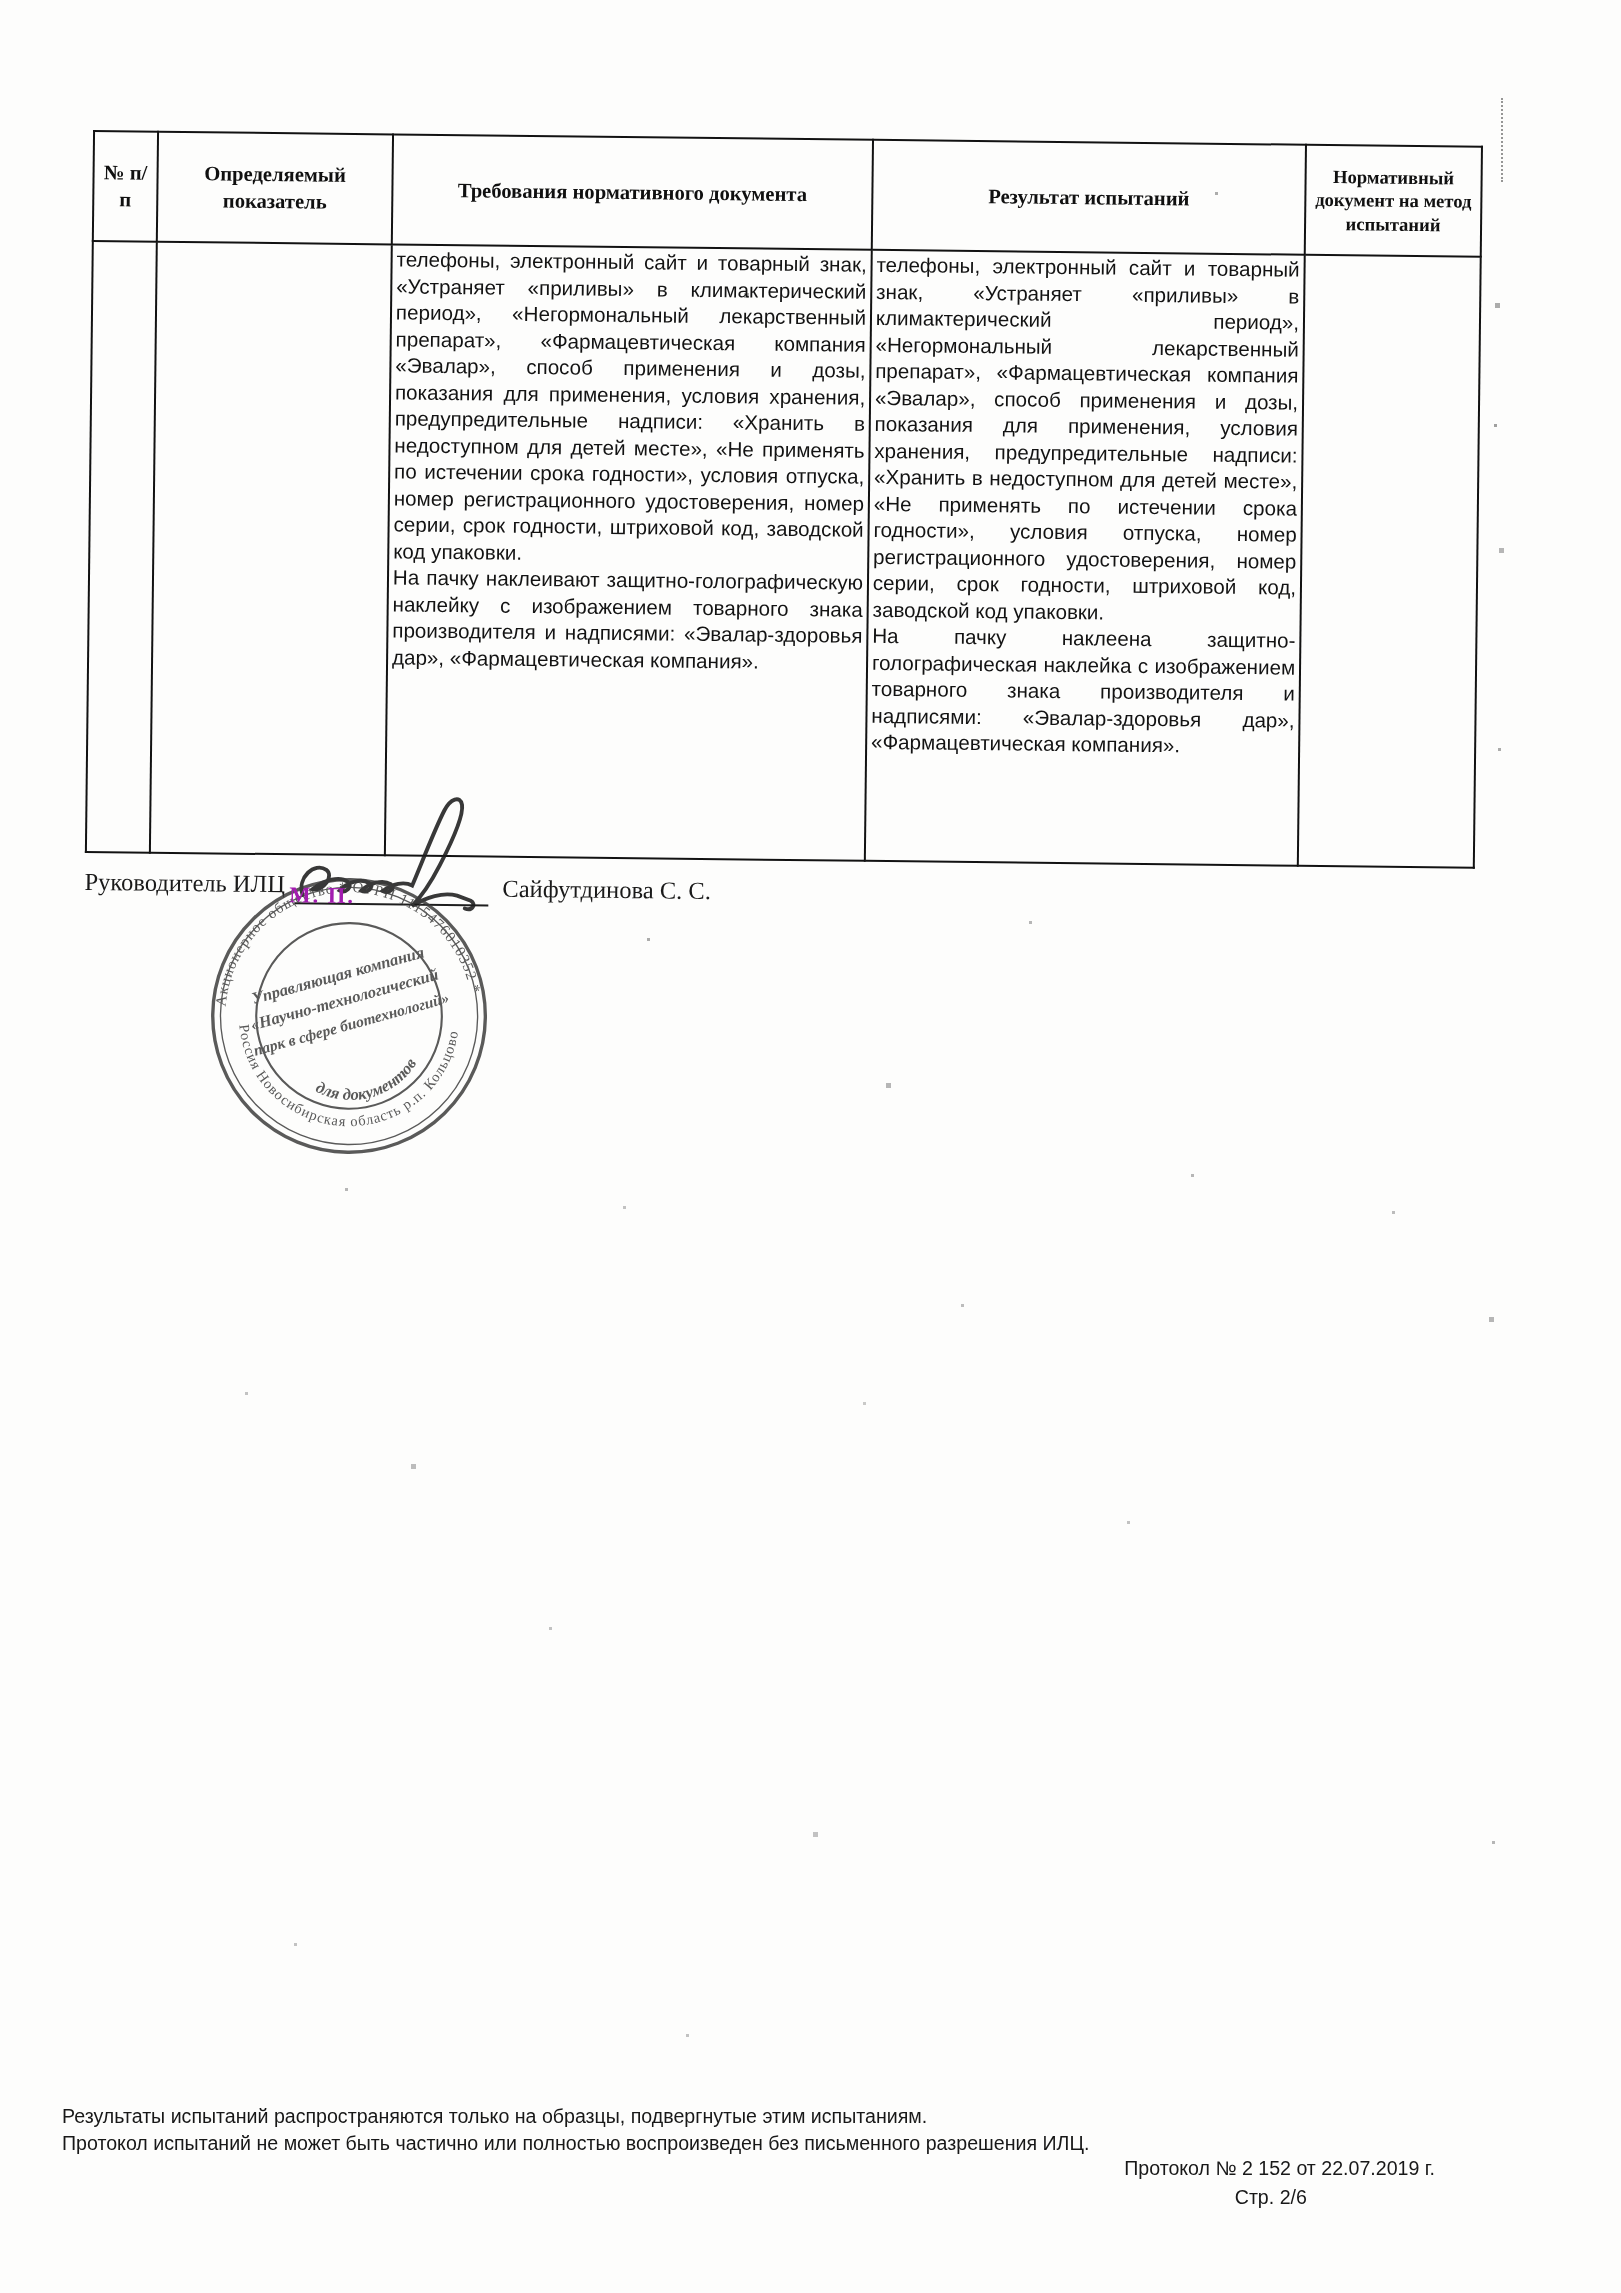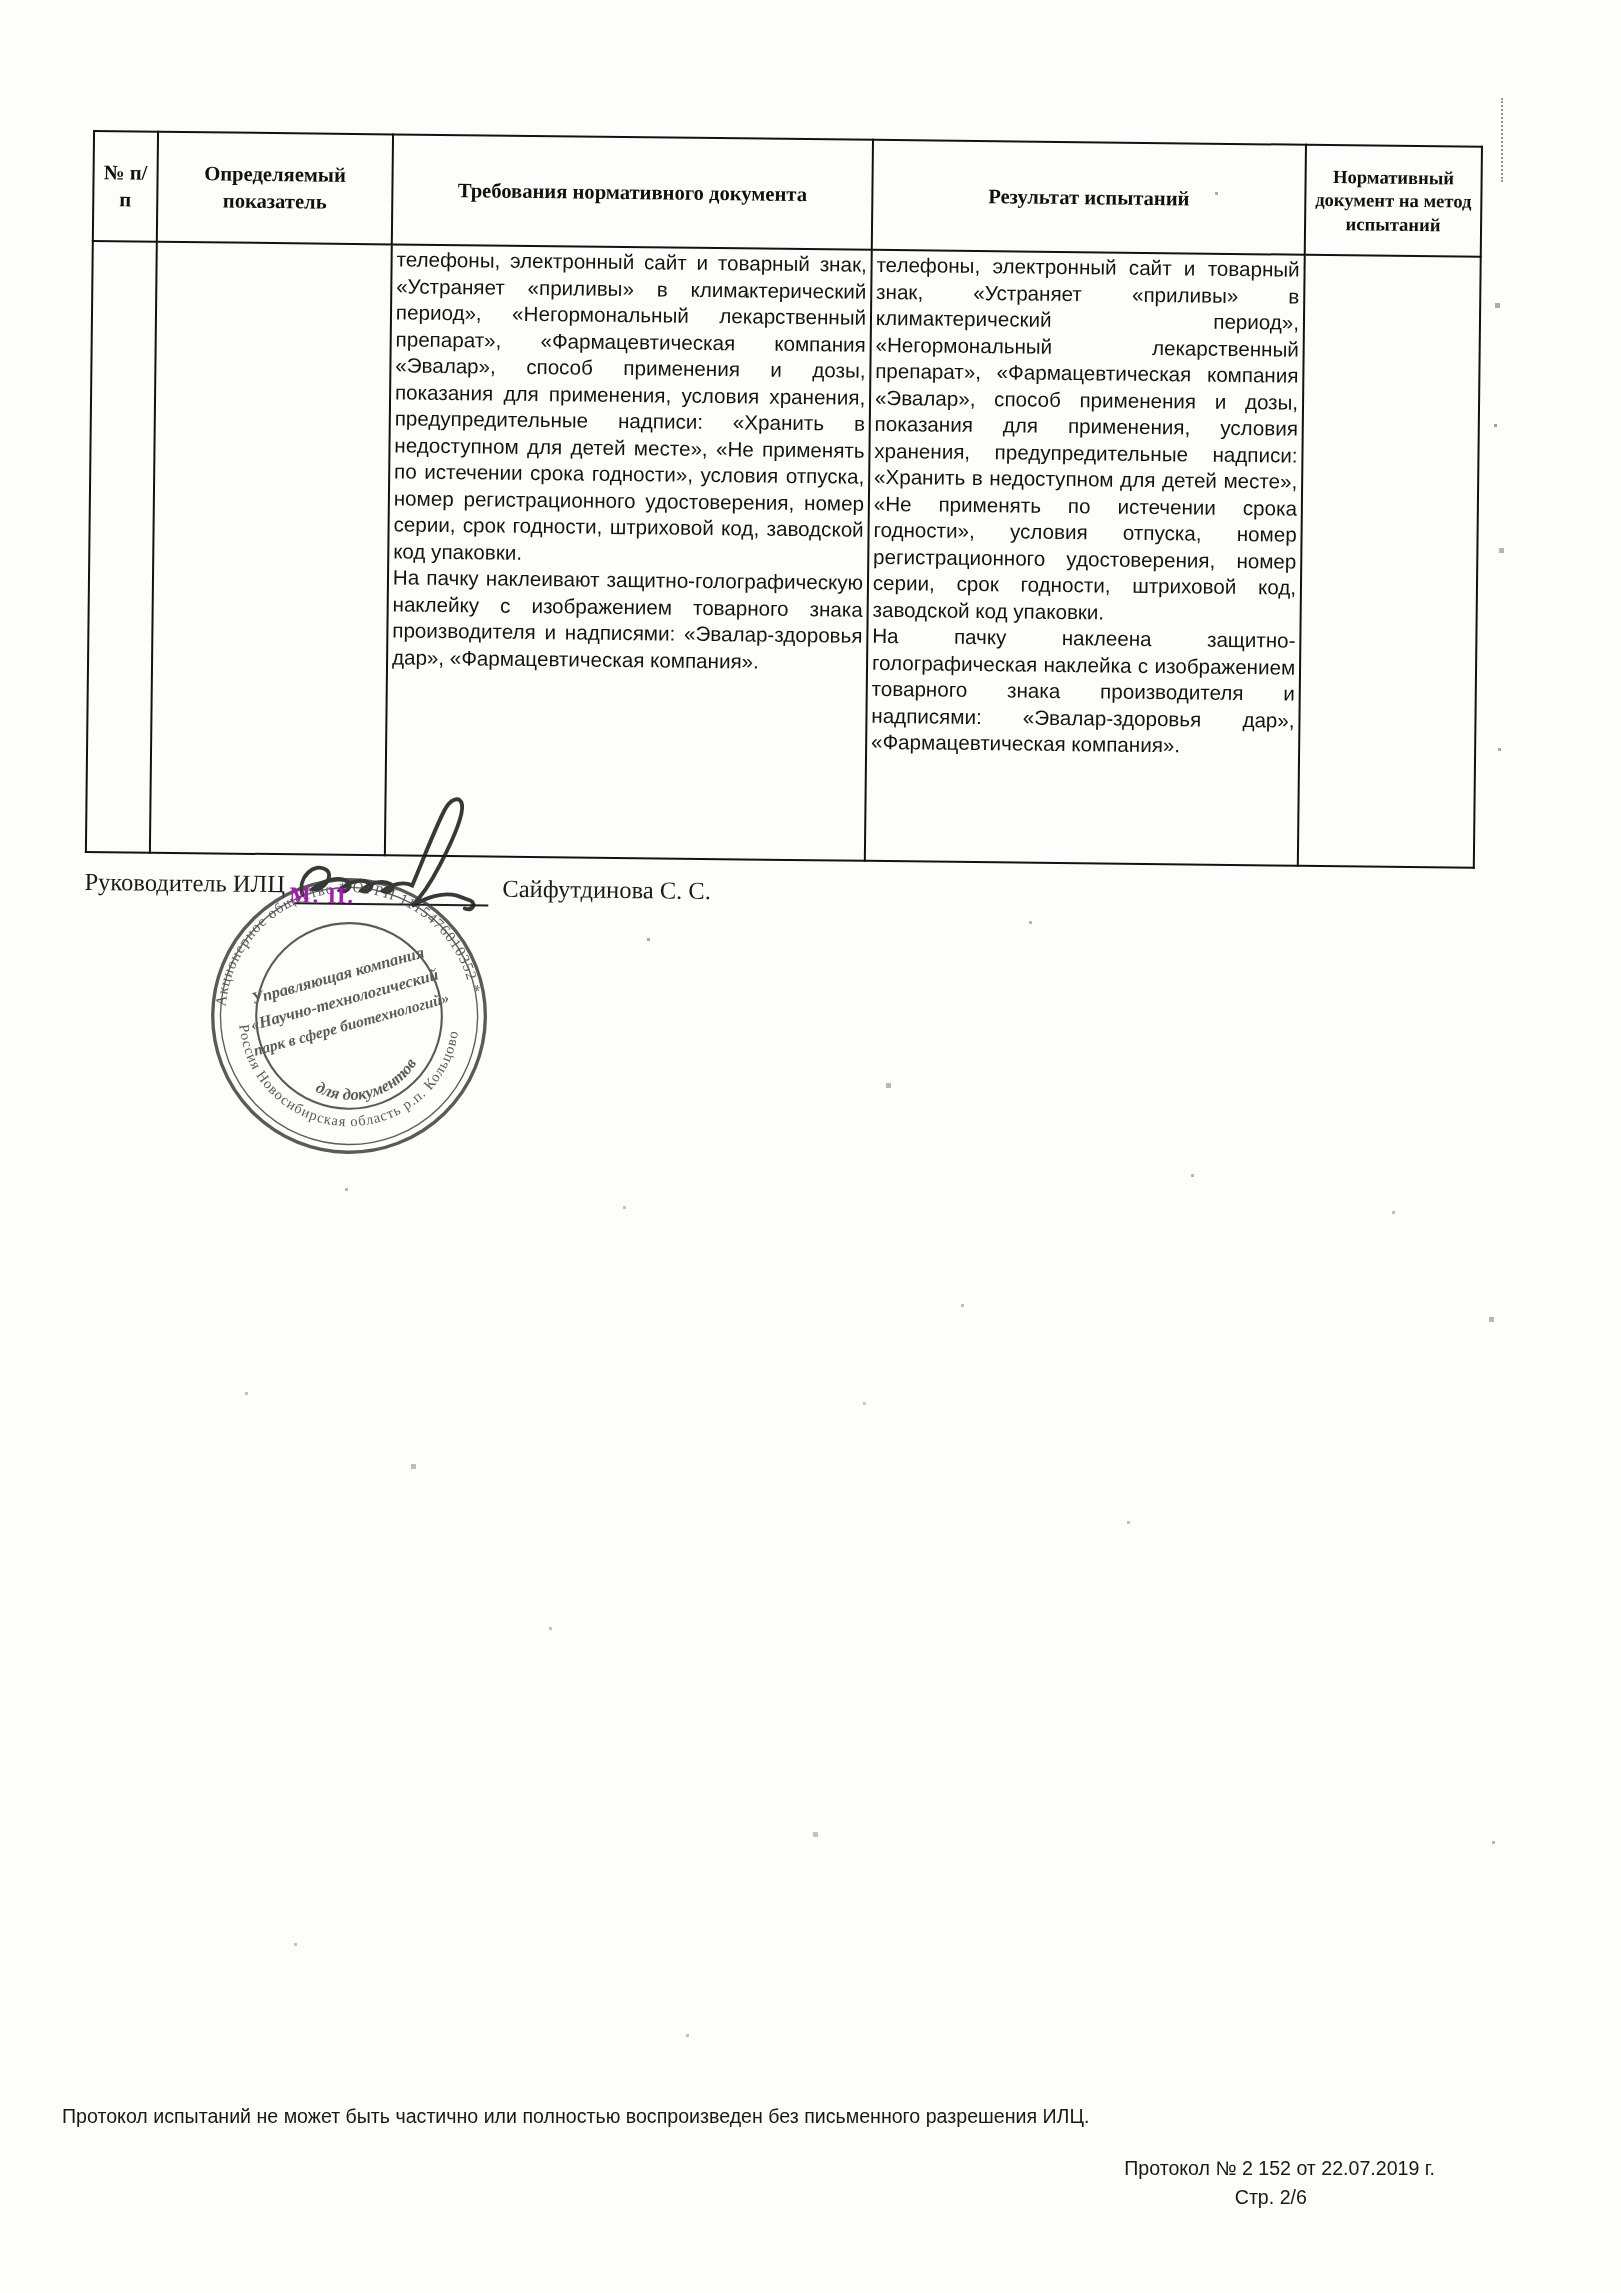--- a/index.html
+++ b/index.html
@@ -161,20 +161,21 @@
       <text x="150" y="164" font-size="16">парк в сфере биотехнологий»</text>
       <text font-size="17">
         <textPath href="#arcDocs" startOffset="50%" text-anchor="middle">для документов</textPath>
       </text>
     </g>
   </svg>
 
 </div>
 
 <div class="footer-notes">
+  <div>Результаты испытаний распространяются только на образцы, подвергнутые этим испытаниям.</div>
   <div>Протокол испытаний не может быть частично или полностью воспроизведен без письменного разрешения ИЛЦ.</div>
 </div>
 
 <div class="proto-ref">
   <div>Протокол № 2 152 от 22.07.2019 г.</div>
   <div style="padding-right:17.6px;">Стр. 2/6</div>
 </div>
 
 
 </body></html>

